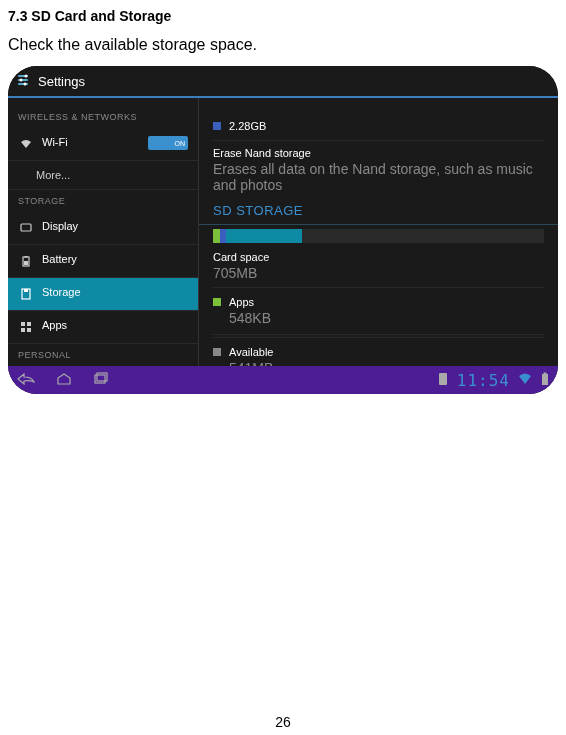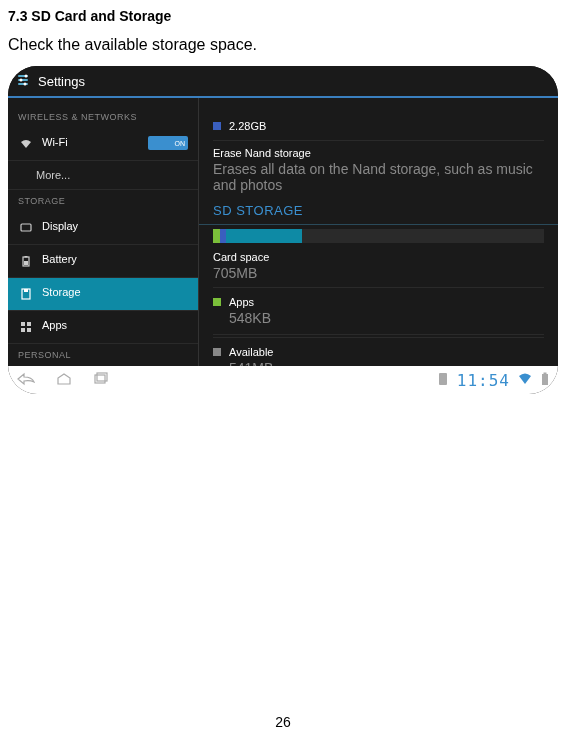--- a/index.html
+++ b/index.html
@@ -32,21 +32,21 @@
     .swatch { width: 8px; height: 8px; margin-right: 8px; margin-top: 2px; flex-shrink: 0; }
     .detail-title { font-size: 11px; color: #fff; }
     .detail-sub { font-size: 14px; color: #888; margin-top: 2px; }
     .section-label { font-size: 13px; color: #3a8fcf; padding: 6px 14px 4px 14px; letter-spacing: 0.5px; }
     .hr { height: 1px; background: #2a2a2a; margin: 2px 14px; }
     .hr-section { height: 1px; background: #2a4a5a; margin: 2px 0; }
     
     .usage-bar { height: 14px; background: #2a2a2a; margin: 4px 14px; display: flex; overflow: hidden; }
     .usage-seg { height: 100%; }
     
-    .sysbar { display: flex; align-items: center; padding: 4px 8px; background: #ffffff; height: 28px; }
+    .sysbar { display: flex; align-items: center; padding: 4px 8px; background: #4c1d95; height: 28px; }
     .sys-left { display: flex; gap: 18px; align-items: center; }
     .sys-right { margin-left: auto; display: flex; gap: 8px; align-items: center; }
     .clock { font-family: monospace; font-size: 16px; color: #3a8fcf; letter-spacing: 1px; }
     
     .page-num { text-align: center; padding: 40px 0 20px 0; font-size: 14px; margin-top: 280px; }
   </style>
 </head>
 <body>
 
 <div class="doc-heading">7.3 SD Card and Storage</div>

